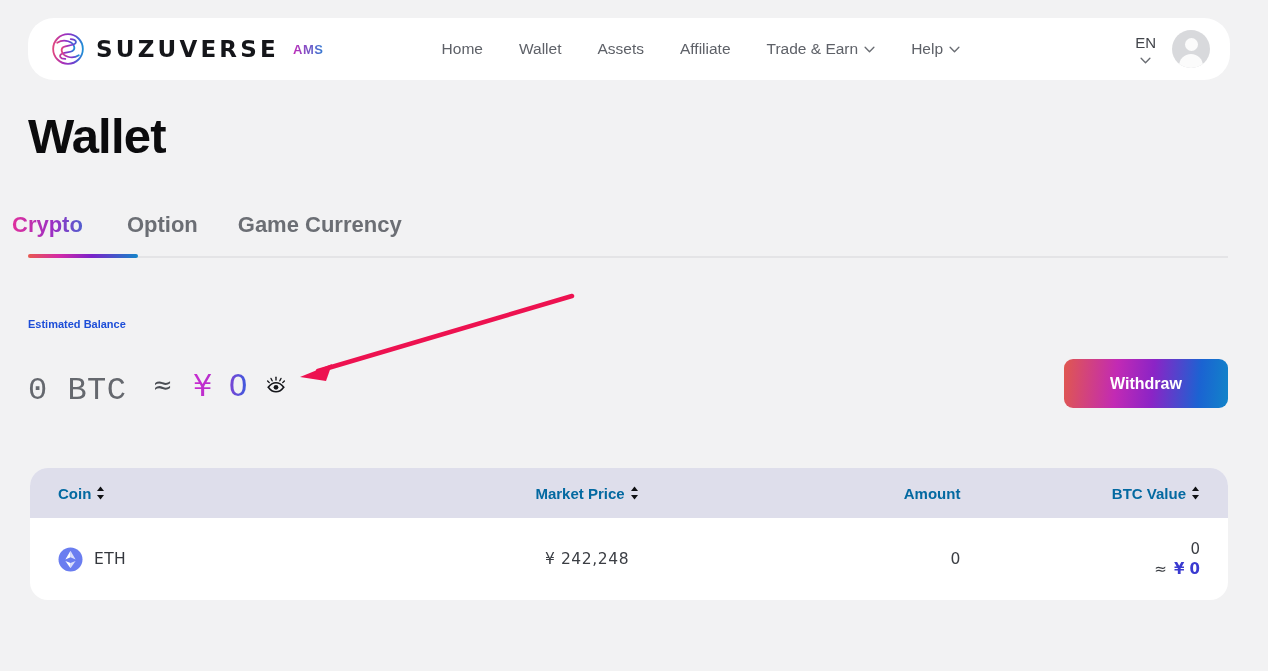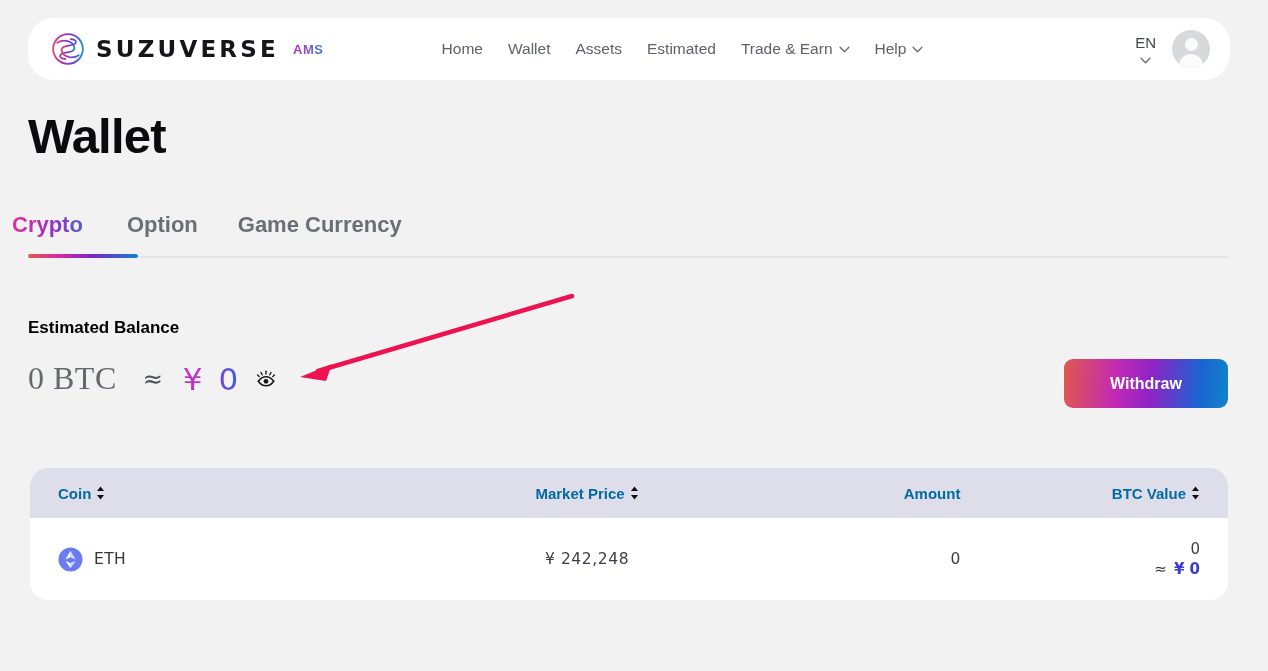--- a/index.html
+++ b/index.html
@@ -54,21 +54,21 @@
     margin-left: 4px;
     background: linear-gradient(90deg, #c12ab8 0%, #2f7fd4 100%);
     -webkit-background-clip: text;
     background-clip: text;
     color: transparent;
   }
 
   .navlinks {
     display: flex;
     align-items: center;
-    gap: 25px;
+    gap: 36px;
     margin-left: 118px;
   }
   .navlink {
     font-size: 15.5px;
     color: #5e6168;
     cursor: pointer;
     display: flex;
     align-items: center;
     gap: 6px;
     white-space: nowrap;
@@ -148,36 +148,37 @@
     left: 28px; top: 254px;
     width: 110px; height: 4px;
     border-radius: 2px;
     background: linear-gradient(90deg, #e8584f 0%, #d42aa6 28%, #7a22c9 58%, #1386c9 100%);
   }
 
   
   .balance-label {
     position: absolute;
     left: 28px; top: 318px;
-    font-size: 17px;
-    font-weight: 700;
-    color: #000000;
+    font-size: 11px;
+    font-weight: 700;
+    color: #1d4ed8;
   }
   .balance-row {
     position: absolute;
     left: 28px; top: 360px;
     display: flex;
     align-items: center;
     gap: 0;
   }
   .bal-btc {
     font-size: 32px;
     color: #65686e;
     letter-spacing: 0.5px;
-    font-family: Liberation Serif, serif;
+    font-family: Liberation Mono, monospace;
+    margin-top: 12px;
   }
   .bal-approx {
     font-size: 24px;
     color: #4a4d53;
     margin: 0 20px 0 26px;
     font-family: "DejaVu Sans", sans-serif;
   }
   .bal-fiat {
     font-size: 31px;
     font-weight: 500;
@@ -297,21 +298,21 @@
       <div class="navlink">
         <span>Home</span>
       </div>
       <div class="navlink">
         <span>Wallet</span>
       </div>
       <div class="navlink">
         <span>Assets</span>
       </div>
       <div class="navlink">
-        <span>Estimated</span>
+        <span>Affiliate</span>
       </div>
       <div class="navlink">
         <span>Trade &amp; Earn</span>
         <svg class="caret" viewBox="0 0 12 8">
           <path d="M1 1.5 L6 6.5 L11 1.5" fill="none" stroke="#6a6d73" stroke-width="1.6" stroke-linecap="round" stroke-linejoin="round"></path>
         </svg>
       </div>
       <div class="navlink">
         <span>Help</span>
         <svg class="caret" viewBox="0 0 12 8">

